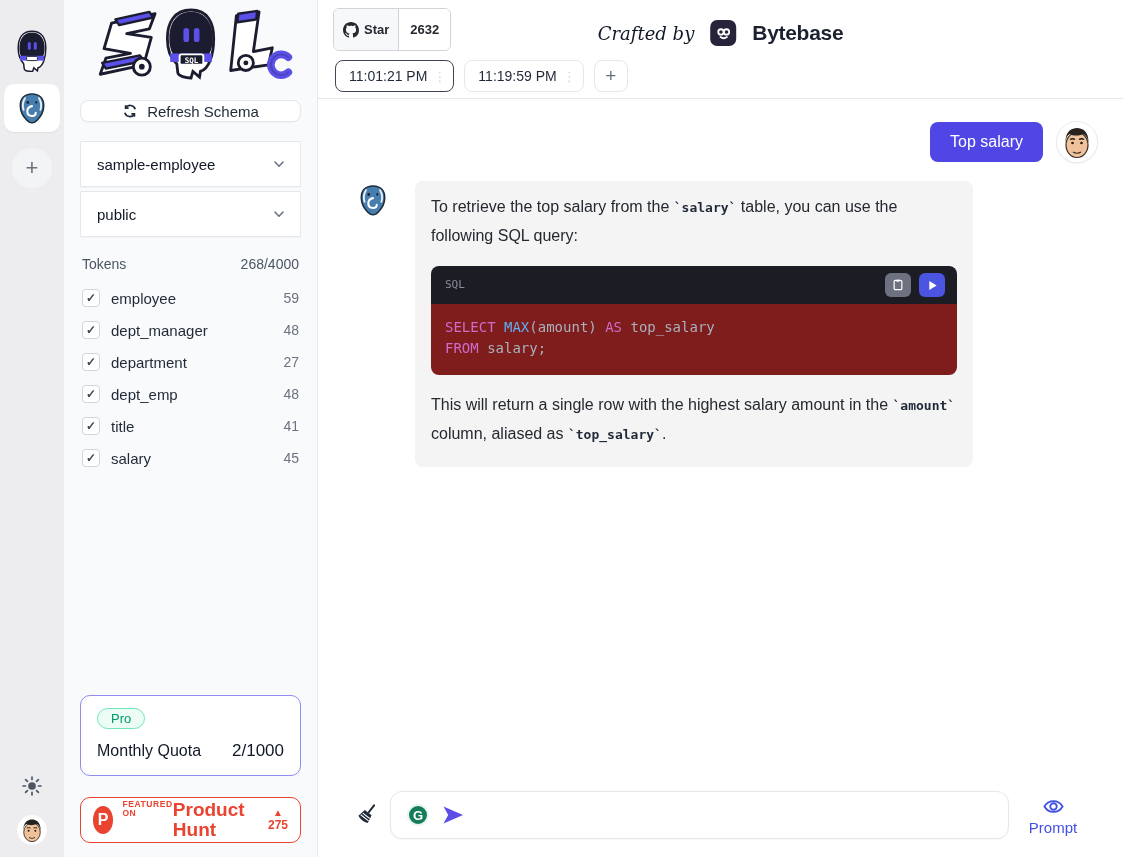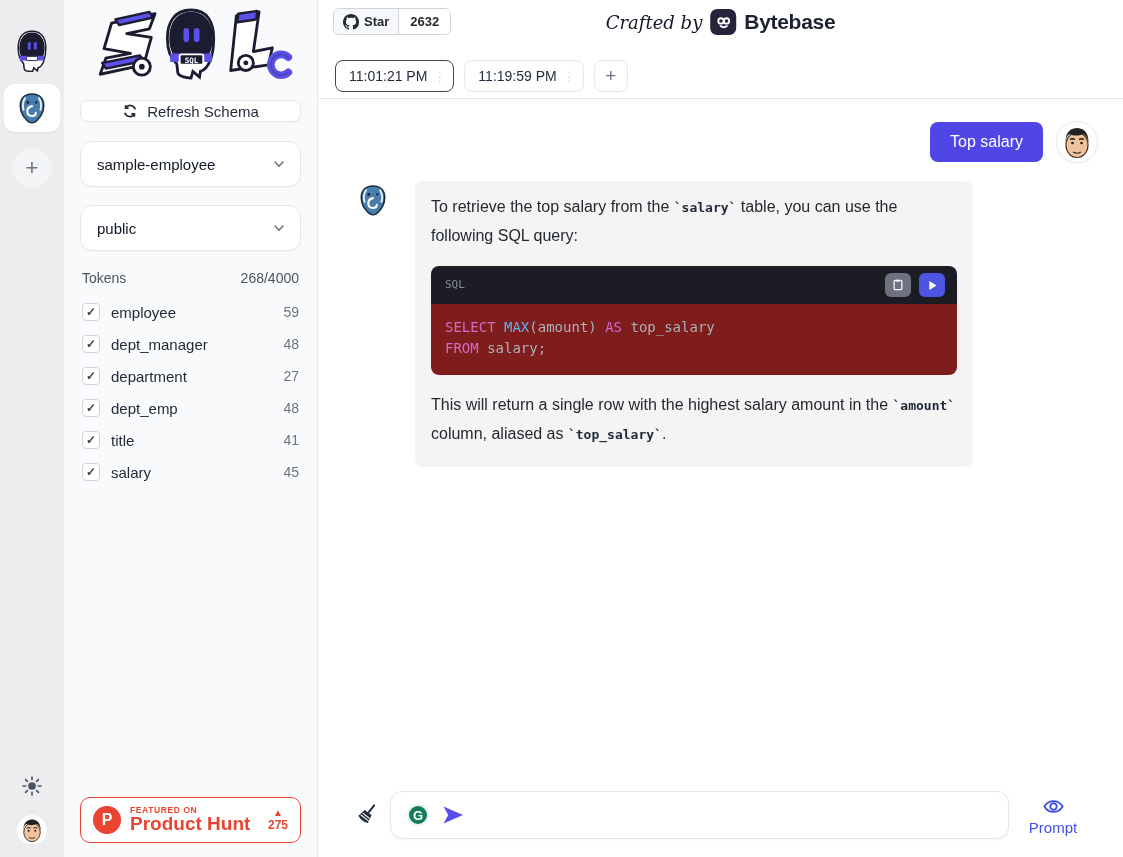--- a/index.html
+++ b/index.html
@@ -33,25 +33,25 @@
     width:254px; background:#f9fafb; border-right:1px solid #e5e7eb; flex-shrink:0;
     display:flex; flex-direction:column; padding:4px 16px 14px;
   }
   .logo { height:80px; display:flex; align-items:center; justify-content:center; }
   .btn-refresh {
     margin-top:16px; height:22px; background:#fff; border:1px solid #e5e7eb; border-radius:8px;
     display:flex; align-items:center; justify-content:center; gap:9px; cursor:pointer;
     font-size:15px; color:#1f2937; box-shadow:0 1px 1px rgba(0,0,0,.03);
   }
   .select {
-    margin-top:19px; height:46px; background:#fff; border:1px solid #e5e7eb; border-radius:12px;
+    margin-top:19px; height:46px; background:#fff; border:1px solid #e5e7eb; border-radius:1px;
     display:flex; align-items:center; justify-content:space-between; padding:0 14px 0 16px;
     font-size:15px; color:#111827; cursor:pointer; box-shadow:0 1px 1px rgba(0,0,0,.03);
   }
-  .select + .select { margin-top:18px; }
+  .select + .select { margin-top:4px; }
   .tokens-head {
     margin-top:19px; display:flex; justify-content:space-between;
     font-size:14px; color:#4b5563; padding:0 2px;
   }
   .table-list { margin-top:10px; }
   .table-row { height:32px; display:flex; align-items:center; padding:0 2px; }
   .cbx {
     width:18px; height:18px; border:1px solid #d1d5db; background:#fff; border-radius:4px;
     display:flex; align-items:center; justify-content:center; cursor:pointer;
     font-size:12px; color:#374151; font-weight:bold;
@@ -70,37 +70,37 @@
   .quota-label { font-size:16px; color:#111827; }
   .quota-value { font-size:17px; color:#111827; font-weight:500; }
   .ph-card {
     margin-top:21px; height:46px; border:1.5px solid #ea4330; background:#fff; border-radius:10px;
     display:flex; align-items:center; padding:0 12px 0 12px; gap:9px; cursor:pointer;
   }
   .ph-circle {
     width:28px; height:28px; border-radius:50%; background:#ea4330; color:#fff;
     display:flex; align-items:center; justify-content:center; font-weight:800; font-size:16px;
   }
-  .ph-mid { display:flex; flex-direction:column; line-height:1.05; }
+  .ph-mid { display:flex; flex-direction:row; line-height:1.05; }
   .ph-featured { font-size:8.5px; font-weight:700; letter-spacing:.6px; color:#ea4330; }
   .ph-name { font-size:19px; font-weight:800; color:#ea4330; }
   .ph-votes { margin-left:auto; display:flex; flex-direction:column; align-items:center; color:#ea4330; }
   .ph-upvote { font-size:10px; line-height:1; }
   .ph-count { font-size:12px; font-weight:700; }
 
   
   .main { flex:1; display:flex; flex-direction:column; position:relative; background:#fff; }
   .main-header { height:34px; margin-top:8px; position:relative; padding:0 16px; }
   .star-badge {
     position:absolute; left:15px; top:0; display:flex; border:1px solid #d0d4d9; border-radius:6px;
-    overflow:hidden; cursor:pointer; font-size:13px; font-weight:600; color:#24292f; height:27px;
+    overflow:hidden; cursor:pointer; font-size:13px; font-weight:600; color:#24292f; height:43px;
   }
   .star-left { background:#f6f8fa; display:flex; align-items:center; gap:5px; padding:0 9px; border-right:1px solid #d0d4d9; }
   .star-right { background:#fff; display:flex; align-items:center; padding:0 11px; }
-  .crafted { position:absolute; left:50%; top:1px; transform:translateX(-50%); display:flex; align-items:center; gap:8px; }
+  .crafted { position:absolute; left:50%; top:12px; transform:translateX(-50%); display:flex; align-items:center; gap:16px; }
   .crafted-text { font-family:"DejaVu Serif", serif; font-style:italic; font-size:18px; color:#111827; white-space:nowrap; }
   .bb-logo { width:26px; height:26px; border-radius:7px; background:#26233a; display:flex; align-items:center; justify-content:center; }
   .bb-name { font-size:21px; font-weight:800; color:#1c2130; letter-spacing:-.3px; }
 
   .tabs-wrap { padding:18px 0 6px 17px; border-bottom:1px solid #e5e7eb; display:flex; gap:10px; }
   .tab {
     height:32px; border:1px solid #e5e7eb; border-radius:8px; background:#fff; display:flex;
     align-items:center; gap:6px; padding:0 8px 0 13px; font-size:14px; color:#1f2937; cursor:pointer;
   }
   .tab.active { border-color:#3f4754; }
@@ -313,20 +313,27 @@
       <span class="cbx">
           <span>✓</span>
         </span>
       <span class="table-name">salary</span>
       <span class="table-count">45</span>
     </div>
   </div>
 
   <div class="side-spacer"></div>
 
+  <div class="quota-card">
+    <span class="pro-pill">Pro</span>
+    <div class="quota-row">
+      <span class="quota-label">Monthly Quota</span>
+      <span class="quota-value">2/1000</span>
+    </div>
+  </div>
 
   <div class="ph-card">
     <span class="ph-circle">
         <span>P</span>
       </span>
     <span class="ph-mid">
       <span class="ph-featured">FEATURED ON</span>
       <span class="ph-name">Product Hunt</span>
     </span>
     <span class="ph-votes">

